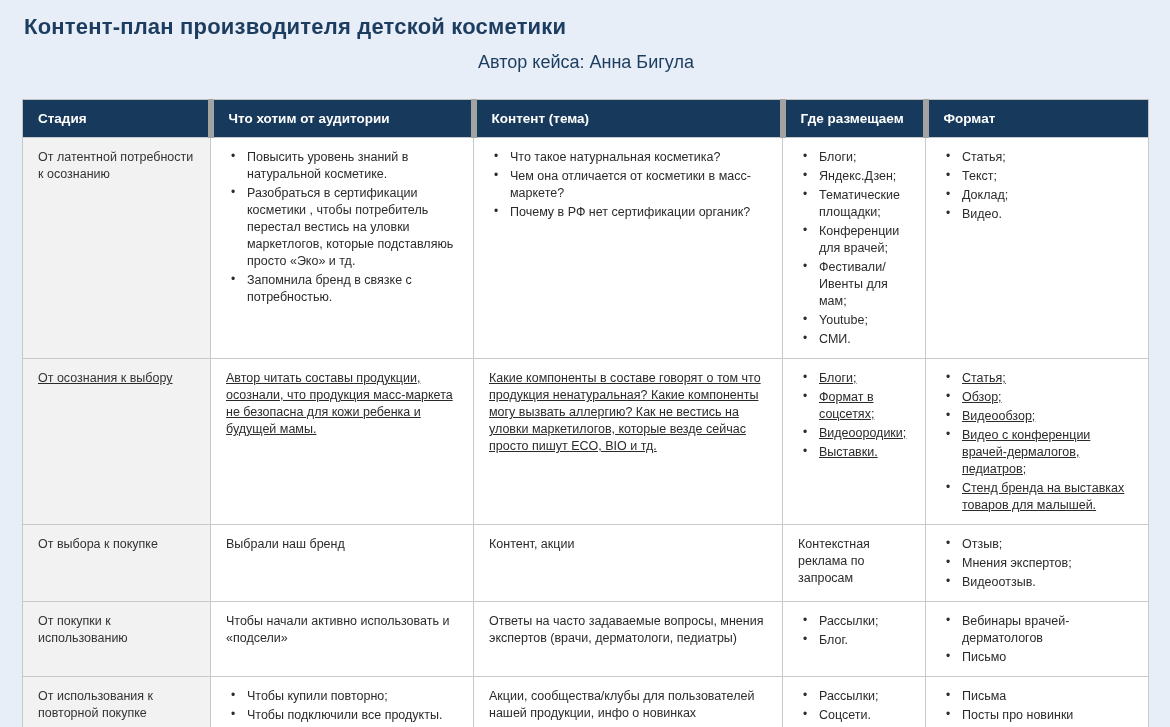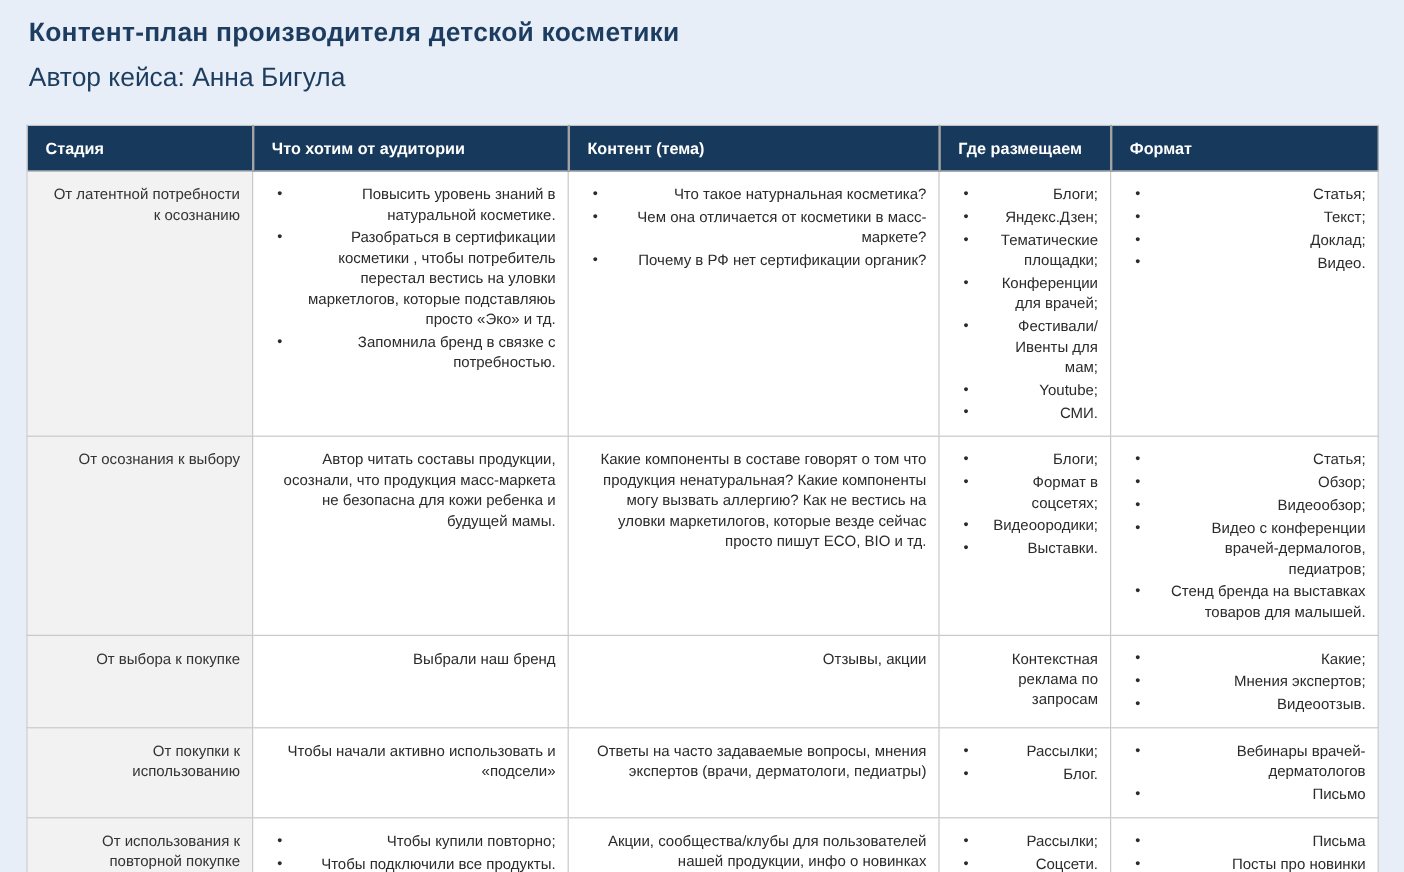--- a/index.html
+++ b/index.html
@@ -12,44 +12,44 @@
     background:var(--bg);
     font-family:"Liberation Sans","DejaVu Sans",sans-serif;
     color:var(--text);
   }
   .page{position:relative; width:1170px; height:727px; padding:14px 22px 0 24px;}
   .page-title{
     font-size:22px; font-weight:700; color:var(--title);
     letter-spacing:.2px; margin-bottom:12px;
   }
   .page-subtitle{
-    font-size:22px; font-weight:400; color:var(--title); margin-bottom:26px;
+    font-size:18px; font-weight:400; color:var(--title); margin-bottom:26px;text-align:center;
   }
   table.plan{
     border-collapse:collapse; table-layout:fixed; width:1126px;
     background:#fff; margin-left:-2px;
     border:1px solid #c2c2c2;
   }
   col.c1{width:188px;} col.c2{width:263px;} col.c3{width:309px;}
   col.c4{width:143px;} col.c5{width:223px;}
   thead tr{height:38px;}
   thead th{
     background:var(--accent); color:#fff; font-size:13.5px; font-weight:700;
     text-align:left; vertical-align:middle; padding:4px 8px 4px 15px;
-    border-left:2px solid #a3a3a3;
+    border-left:6px solid #a3a3a3;
   }
   thead th:first-child{border-left:none;}
   tbody td{
     border:1px solid var(--cell-border);
     vertical-align:top; padding:11px 10px 8px 15px;
-    font-size:12.5px; line-height:1.36; color:var(--text);text-align:right;
+    font-size:12.5px; line-height:1.36; color:var(--text);
   }
   tbody td:first-child{background:var(--stage-bg); color:#333;}
   tbody tr:nth-child(1){height:166px;}
-  tbody tr:nth-child(2){height:110px;}
+  tbody tr:nth-child(2){height:110px;text-decoration:underline;}
   tbody tr:nth-child(3){height:62px;}
   tbody tr:nth-child(4){height:68px;padding-left:24px;}
   tbody tr:nth-child(5){height:46px;}
   tbody tr:nth-child(6){height:100px;}
   ul.bullets{list-style:none; padding-left:5px;}
   ul.bullets li{
     position:relative; padding-left:16px; margin-bottom:2px;
   }
   ul.bullets li::before{
     content:"•"; position:absolute; left:0; top:-1px; font-size:12px; color:#2b2b2b;
@@ -147,28 +147,28 @@
           </td>
         </tr>
         <tr>
           <td>
             <div>От выбора к покупке</div>
           </td>
           <td>
             <div>Выбрали наш бренд</div>
           </td>
           <td>
-            <div>Отзывы, акции</div>
+            <div>Контент, акции</div>
           </td>
           <td>
             <div>Контекстная реклама по запросам</div>
           </td>
           <td>
             <ul class="bullets">
-              <li>Какие;</li>
+              <li>Отзыв;</li>
               <li>Мнения экспертов;</li>
               <li>Видеоотзыв.</li>
             </ul>
           </td>
         </tr>
         <tr>
           <td>
             <div>От покупки к использованию</div>
           </td>
           <td>

